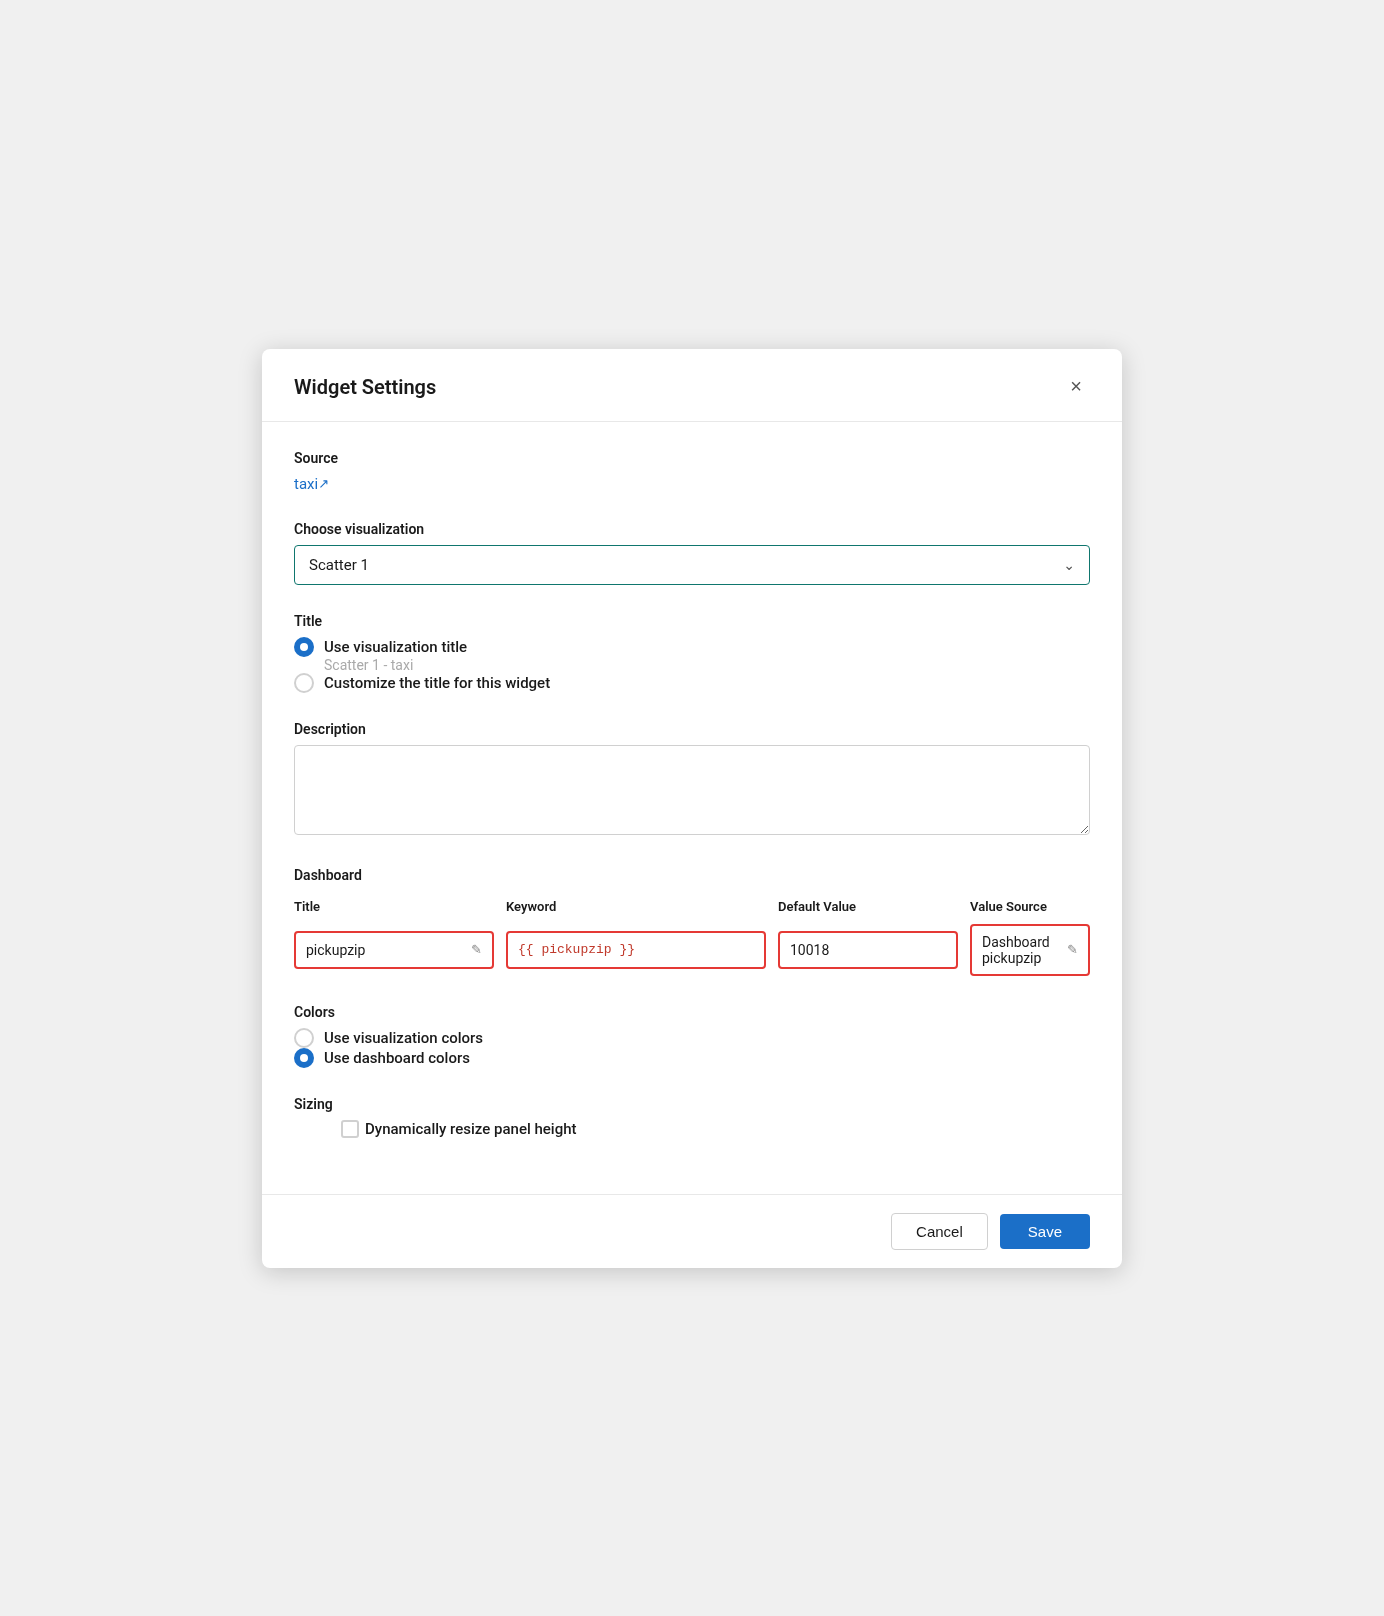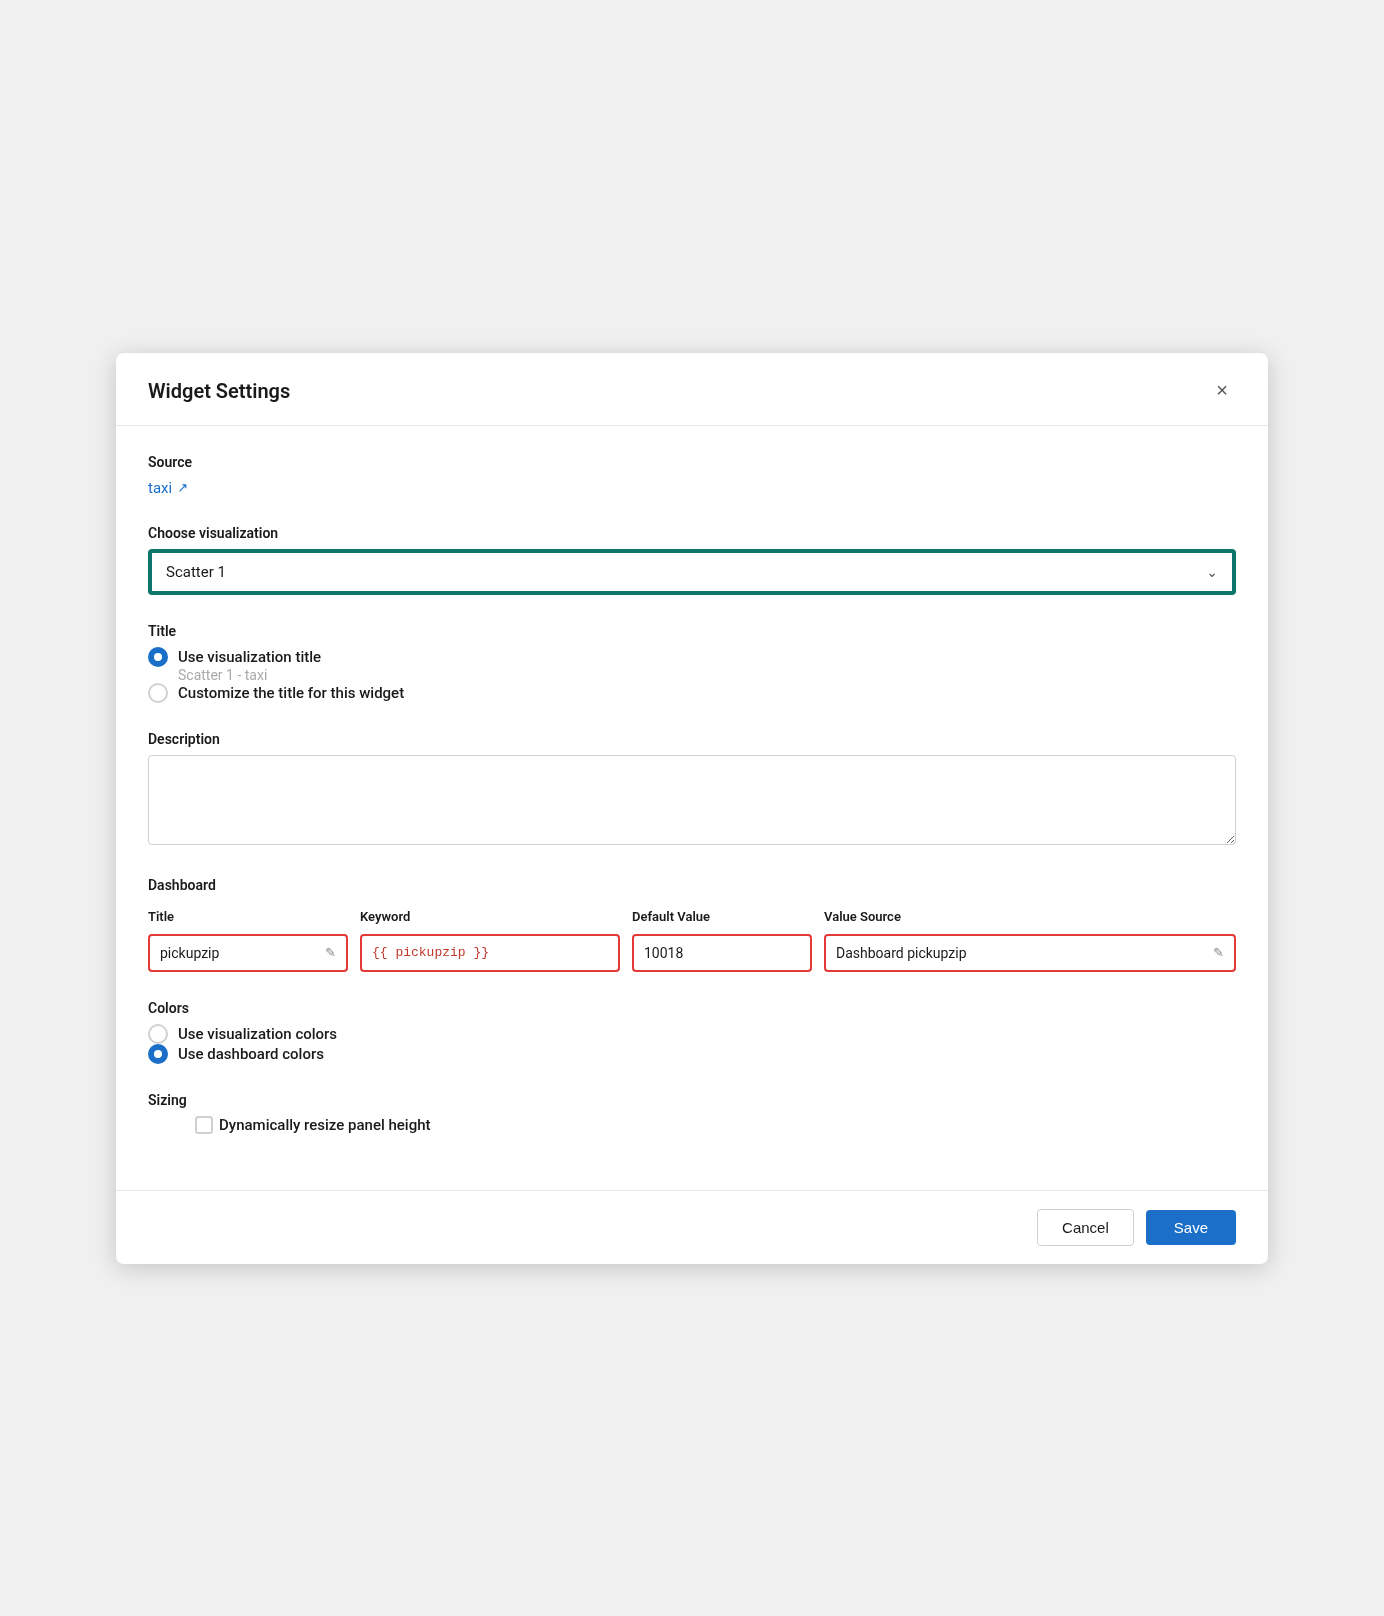--- a/index.html
+++ b/index.html
@@ -11,21 +11,21 @@
     body {
       font-family: -apple-system, BlinkMacSystemFont, 'Segoe UI', Roboto, sans-serif;
       background: #f0f0f0;
       display: flex;
       justify-content: center;
       align-items: center;
       min-height: 100vh;
     }
 
     .modal-overlay {
-      width: 1152px;
+      width: 860px;
       background: #ffffff;
       border-radius: 8px;
       box-shadow: 0 4px 24px rgba(0,0,0,0.18);
       display: flex;
       flex-direction: column;
       position: relative;
     }
 
     .modal-header {
       display: flex;
@@ -68,35 +68,34 @@
     .section-label {
       font-size: 14px;
       font-weight: 600;
       color: #1a1a1a;
       margin-bottom: 8px;
     }
 
     .query-link {
       display: inline-flex;
       align-items: center;
-      gap: 5px;
       color: #1b6fc8;
       font-size: 15px;
       text-decoration: none;
       cursor: pointer;
     }
 
     .external-icon {
       font-size: 13px;
       color: #1b6fc8;
     }
 
     .select-wrapper {
       position: relative;
-      border: 4px solid #0f766e;
+      border: 1px solid #0f766e;
       border-radius: 4px;
       background: #fff;
     }
 
     .select-display {
       display: flex;
       justify-content: space-between;
       align-items: center;
       padding: 10px 14px;
       font-size: 15px;

